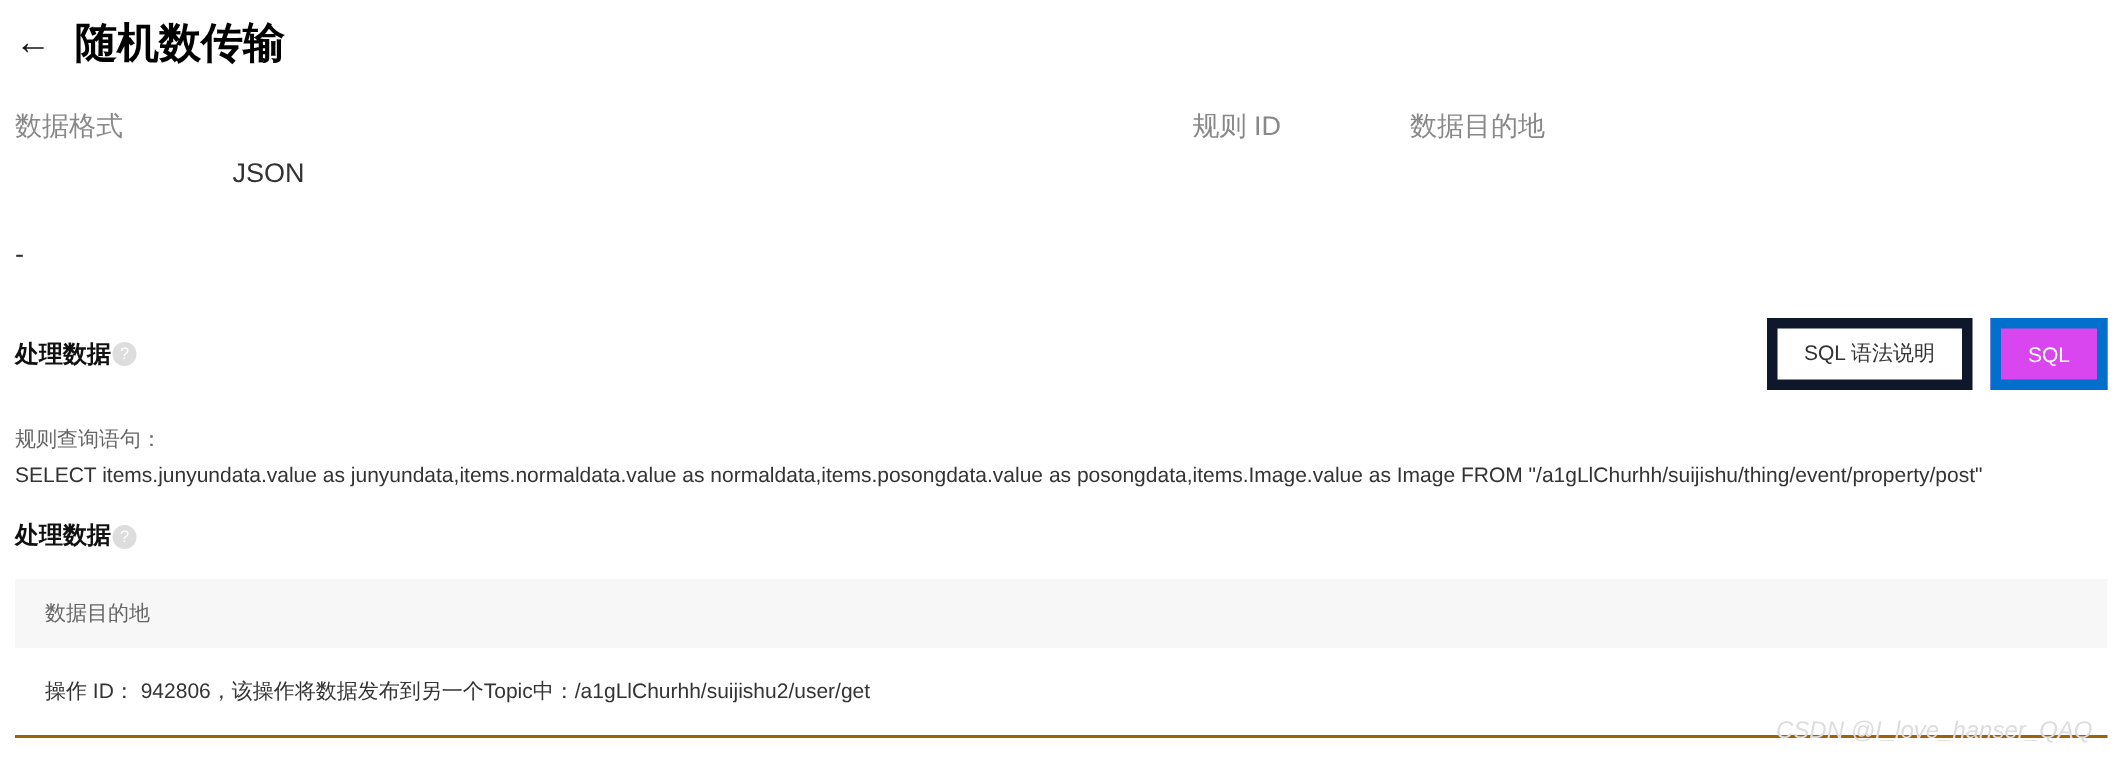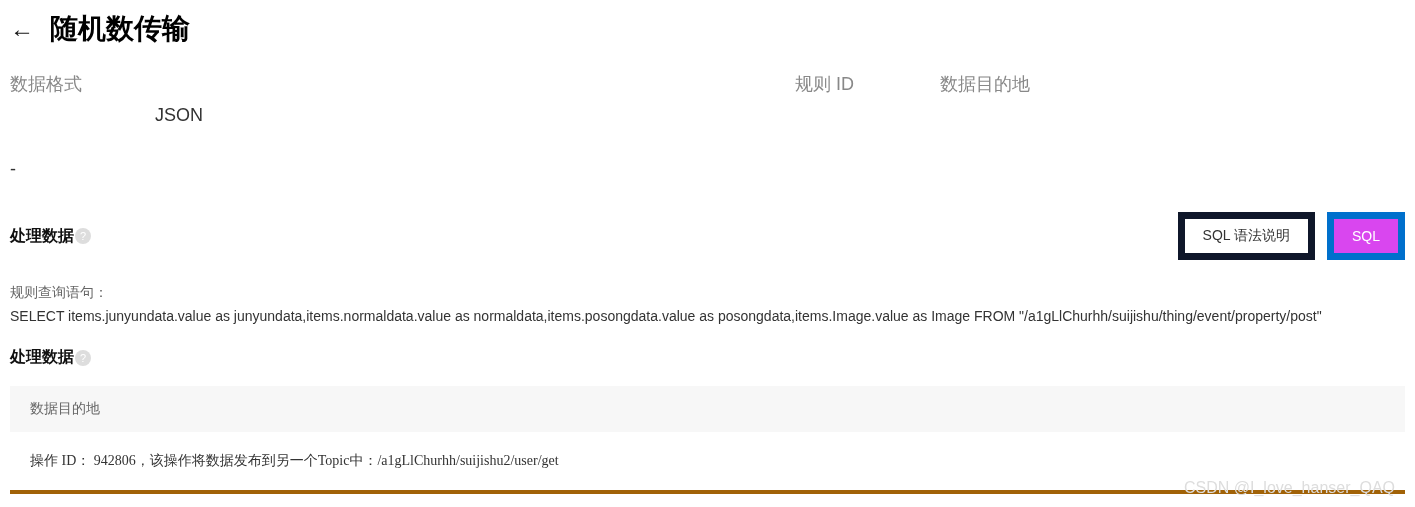--- a/index.html
+++ b/index.html
@@ -110,29 +110,29 @@
       background: #f7f7f7;
       padding: 14px 20px;
       font-size: 14px;
       color: #666;
       margin-top: 18px;
     }
     .operation-row {
       padding: 20px;
       font-size: 14px;
       color: #333;
-      border-bottom: 4px solid #a16207;
-      font-family: Liberation Serif, serif;
+      border-bottom: 2px solid #a16207;
     }
     .watermark {
       position: fixed;
       bottom: 10px;
       right: 20px;
       color: #ddd;
       font-size: 16px;
+      font-style: italic;
       pointer-events: none;
       margin-left: 48px;
     }
   </style>
 </head>
 <body>
 
 <div class="header-row">
   <span class="back-arrow">←</span>
   <h1 class="page-title">随机数传输</h1>

